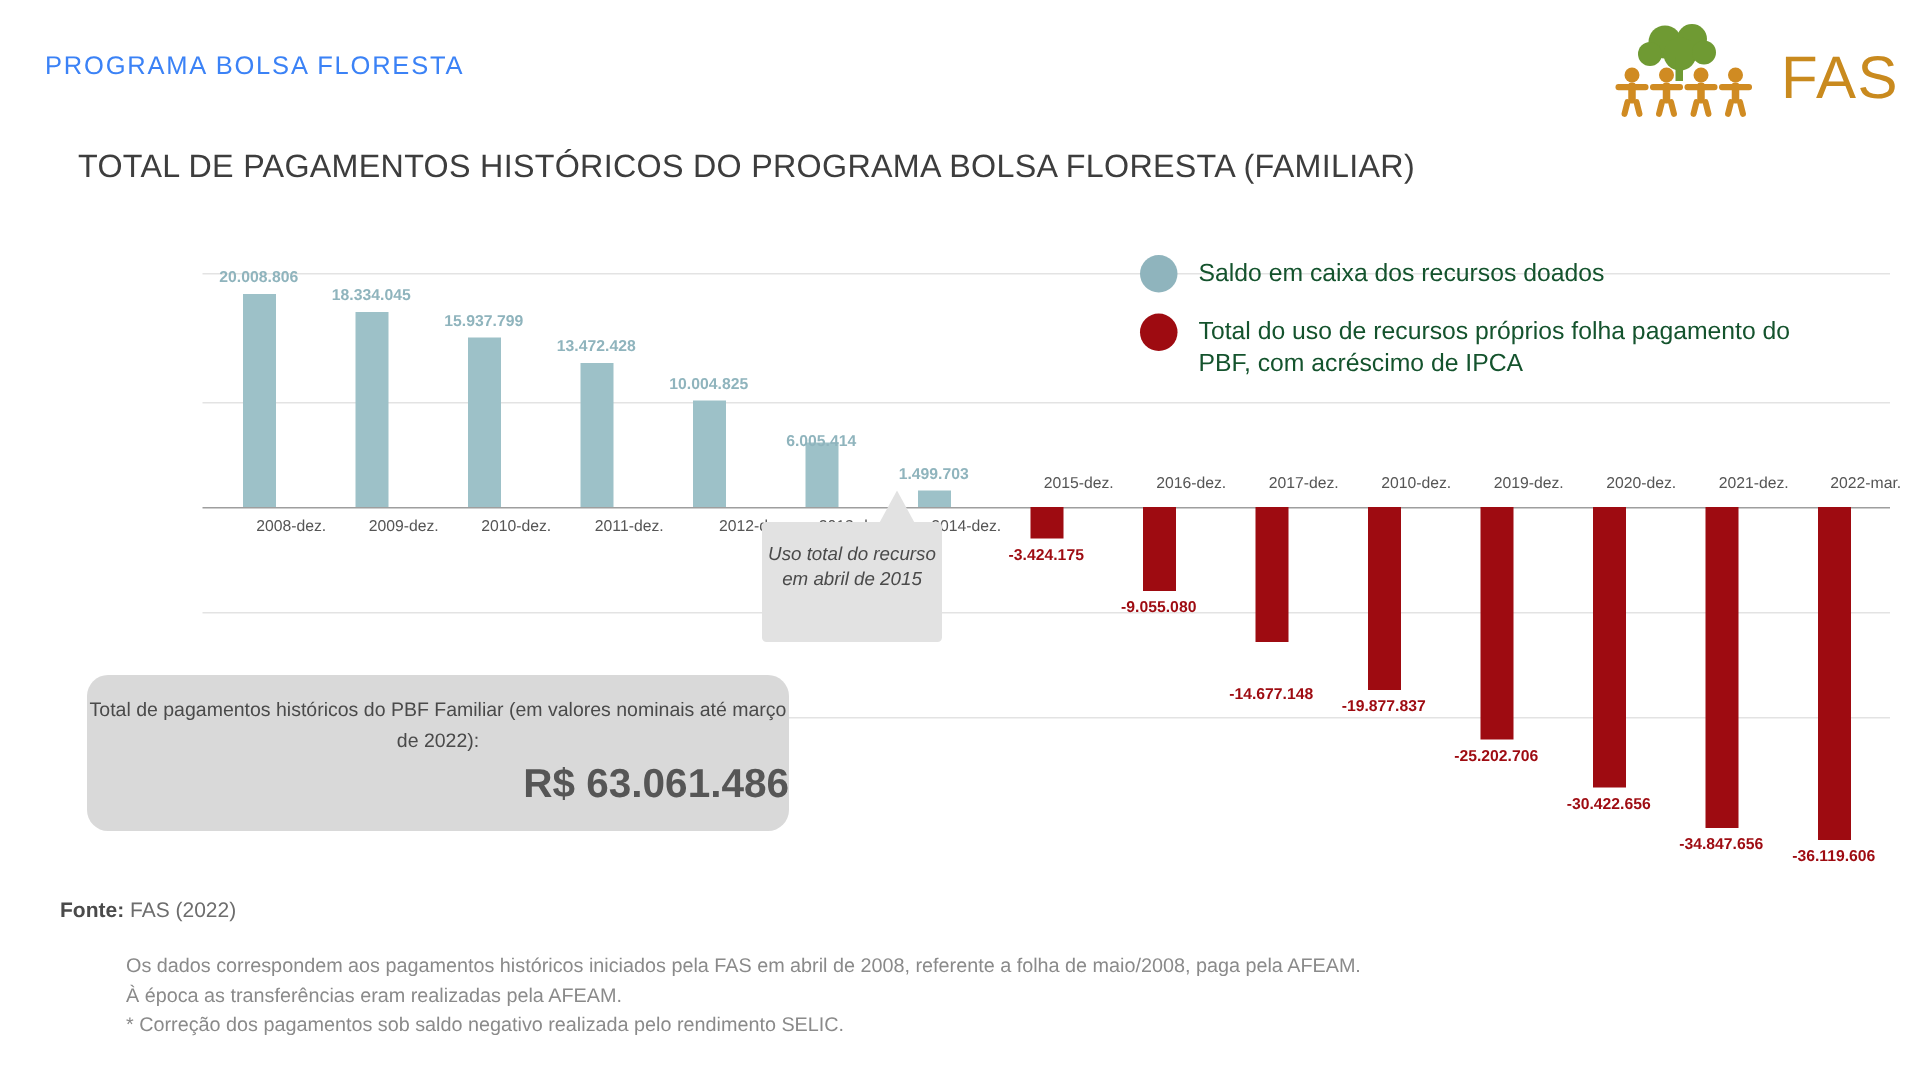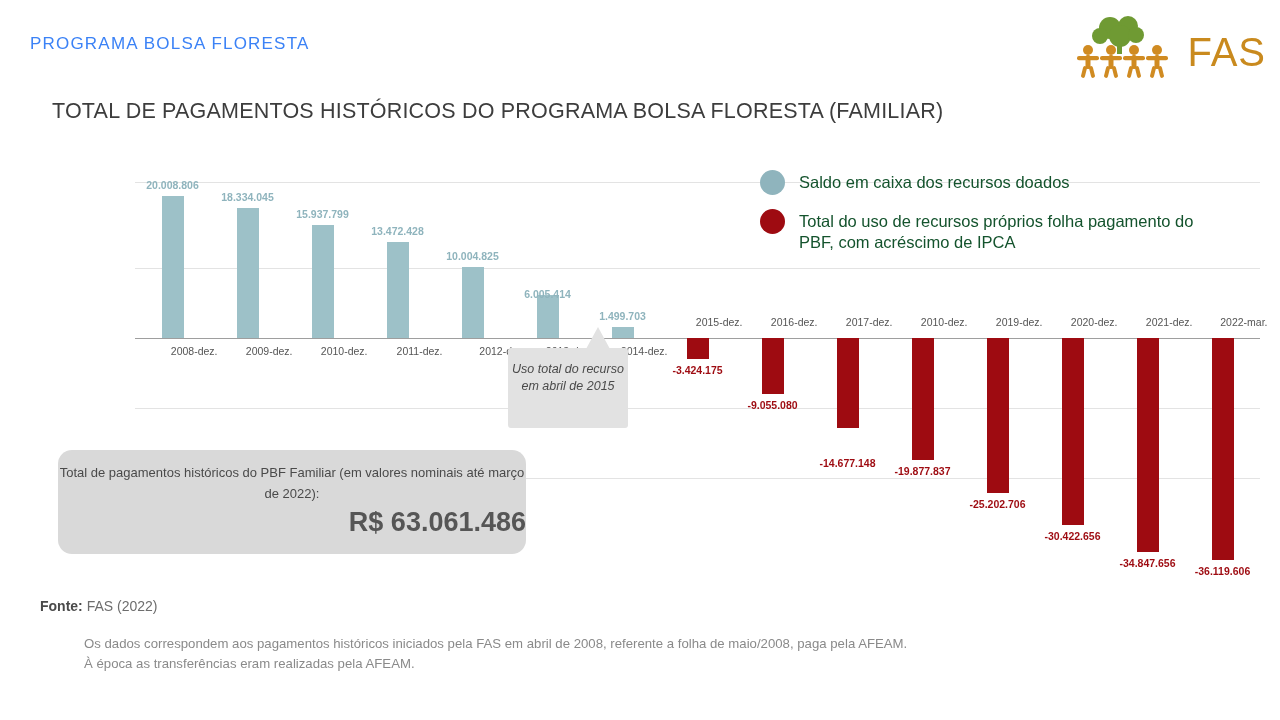--- a/index.html
+++ b/index.html
@@ -349,13 +349,14 @@
   <div id="total-value">R$ 63.061.486</div>
 </div>
 
 <div id="source">
   <b>Fonte:</b>
   <span>FAS (2022)</span>
 </div>
 <div id="notes">
     <div>Os dados correspondem aos pagamentos históricos iniciados pela FAS em abril de 2008, referente a folha de maio/2008, paga pela AFEAM.</div>
     <div>À época as transferências eram realizadas pela AFEAM.</div>
+    <div>* Correção dos pagamentos sob saldo negativo realizada pelo rendimento SELIC.</div>
   </div>
 
 </body></html>

